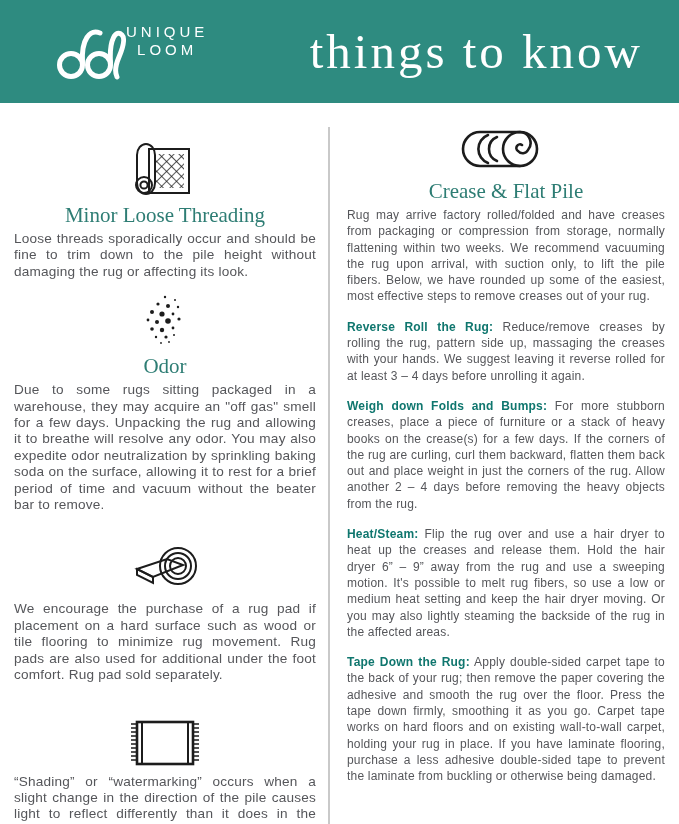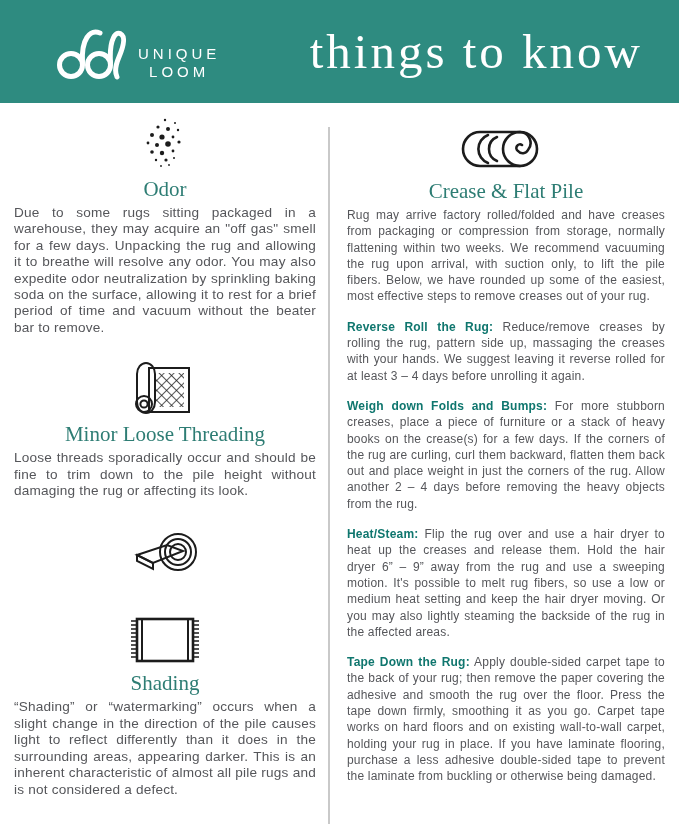--- a/index.html
+++ b/index.html
@@ -17,22 +17,21 @@
   .header {
     height: 103px;
     background: #2E8B80;
     display: flex;
     align-items: center;
     padding: 0 28px 0 56px;
     color: #ffffff;
   }
   .brand {
     display: flex;
-    align-items: flex-end;
-    gap: 12px;
+    align-items: flex-start;
     flex: 0 0 auto;
   }
   .brand-mark svg { display: block; }
   .brand-text {
     font-size: 15px;
     letter-spacing: 4px;
     line-height: 18px;
     font-weight: 400;
     text-align: center;
   }
@@ -123,20 +122,39 @@
         <span>UNIQUE</span><br>
         <span>LOOM</span>
       </span>
     </div>
     <div class="header-title">things to know</div>
   </div>
 
   <div class="content">
 
     <div class="col-left">
+
+      <div class="section sec-threading">
+        <div class="icon-box">
+          <svg width="76" height="56" viewBox="0 0 76 56">
+            <defs>
+              <pattern id="xhatch" width="7" height="7" patternTransform="rotate(45)" patternUnits="userSpaceOnUse">
+                <path d="M0,0 L0,7 M0,0 L7,0" stroke="#1c1c1c" stroke-width="1.4" fill="none"></path>
+              </pattern>
+            </defs>
+            <rect x="22" y="8" width="40" height="44" class="icon-stroke" stroke-width="2" fill="#ffffff"></rect>
+            <rect x="27" y="13" width="30" height="34" fill="url(#xhatch)"></rect>
+            <path d="M10,14 a9,11 0 0 1 18,0 l0,28 a9,11 0 0 1 -18,0 z" class="icon-stroke" stroke-width="2" fill="#ffffff"></path>
+            <circle cx="17" cy="44" r="8" class="icon-stroke" stroke-width="2" fill="#ffffff"></circle>
+            <circle cx="17" cy="44" r="3.6" class="icon-stroke" stroke-width="2" fill="#ffffff"></circle>
+          </svg>
+        </div>
+        <div class="section-heading">Minor Loose Threading</div>
+        <p class="body-text">Loose threads sporadically occur and should be fine to trim down to the pile height without damaging the rug or affecting its look.</p>
+      </div>
 
       <div class="section sec-odor">
         <div class="icon-box">
           <svg width="54" height="52" viewBox="0 0 54 52">
             <g fill="#1c1c1c">
               <circle cx="27" cy="3" r="1.2"></circle>
                 <circle cx="37" cy="6" r="1"></circle>
               <circle cx="20" cy="10" r="1.6"></circle>
                 <circle cx="30" cy="12" r="2"></circle>
               <circle cx="40" cy="13" r="1.2"></circle>
@@ -155,49 +173,31 @@
                 <circle cx="36" cy="41" r="1"></circle>
               <circle cx="23" cy="49" r="0.9"></circle>
                 <circle cx="31" cy="48" r="0.9"></circle>
             </g>
           </svg>
         </div>
         <div class="section-heading">Odor</div>
         <p class="body-text">Due to some rugs sitting packaged in a warehouse, they may acquire an "off gas" smell for a few days. Unpacking the rug and allowing it to breathe will resolve any odor. You may also expedite odor neutralization by sprinkling baking soda on the surface, allowing it to rest for a brief period of time and vacuum without the beater bar to remove.</p>
       </div>
 
-      <div class="section sec-threading">
-        <div class="icon-box">
-          <svg width="76" height="56" viewBox="0 0 76 56">
-            <defs>
-              <pattern id="xhatch" width="7" height="7" patternTransform="rotate(45)" patternUnits="userSpaceOnUse">
-                <path d="M0,0 L0,7 M0,0 L7,0" stroke="#1c1c1c" stroke-width="1.4" fill="none"></path>
-              </pattern>
-            </defs>
-            <rect x="22" y="8" width="40" height="44" class="icon-stroke" stroke-width="2" fill="#ffffff"></rect>
-            <rect x="27" y="13" width="30" height="34" fill="url(#xhatch)"></rect>
-            <path d="M10,14 a9,11 0 0 1 18,0 l0,28 a9,11 0 0 1 -18,0 z" class="icon-stroke" stroke-width="2" fill="#ffffff"></path>
-            <circle cx="17" cy="44" r="8" class="icon-stroke" stroke-width="2" fill="#ffffff"></circle>
-            <circle cx="17" cy="44" r="3.6" class="icon-stroke" stroke-width="2" fill="#ffffff"></circle>
-          </svg>
-        </div>
-        <div class="section-heading">Minor Loose Threading</div>
-        <p class="body-text">Loose threads sporadically occur and should be fine to trim down to the pile height without damaging the rug or affecting its look.</p>
-      </div>
-
       <div class="section sec-rugpad">
         <div class="icon-box">
           <svg width="84" height="54" viewBox="0 0 84 54">
             <path d="M14,28 L44,18 L60,24 L30,36 Z" class="icon-stroke" stroke-width="2" fill="#ffffff"></path>
             <path d="M14,28 L14,34 L30,42 L30,36 Z" class="icon-stroke" stroke-width="2" fill="#ffffff"></path>
             <circle cx="55" cy="25" r="18" class="icon-stroke" stroke-width="2" fill="#ffffff"></circle>
             <circle cx="55" cy="25" r="13" class="icon-stroke" stroke-width="2"></circle>
             <circle cx="55" cy="25" r="8" class="icon-stroke" stroke-width="2"></circle>
           </svg>
         </div>
+        <p class="body-text">We encourage the purchase of a rug pad if placement on a hard surface such as wood or tile flooring to minimize rug movement. Rug pads are also used for additional under the foot comfort. Rug pad sold separately.</p>
       </div>
 
       <div class="section sec-shading">
         <div class="icon-box">
           <svg width="76" height="50" viewBox="0 0 76 50">
             <defs>
               <linearGradient id="shadegrad" x1="0" y1="0" x2="1" y2="0">
                 <stop offset="0" stop-color="#c9c9c9"></stop>
                 <stop offset="0.45" stop-color="#eeeeee"></stop>
                 <stop offset="1" stop-color="#ffffff"></stop>
@@ -205,21 +205,20 @@
             </defs>
             <rect x="10" y="4" width="56" height="42" fill="url(#shadegrad)" class="icon-stroke" stroke-width="2.6"></rect>
             <line x1="15" y1="4" x2="15" y2="46" class="icon-stroke" stroke-width="2"></line>
             <line x1="61" y1="4" x2="61" y2="46" class="icon-stroke" stroke-width="2"></line>
             <g stroke="#1c1c1c" stroke-width="1.3">
               <path d="M10,6 L4,6 M10,10 L4,10 M10,14 L4,14 M10,18 L4,18 M10,22 L4,22 M10,26 L4,26 M10,30 L4,30 M10,34 L4,34 M10,38 L4,38 M10,42 L4,42"></path>
               <path d="M66,6 L72,6 M66,10 L72,10 M66,14 L72,14 M66,18 L72,18 M66,22 L72,22 M66,26 L72,26 M66,30 L72,30 M66,34 L72,34 M66,38 L72,38 M66,42 L72,42"></path>
             </g>
           </svg>
         </div>
-        <div class="section-heading">Shading</div>
         <p class="body-text">“Shading” or “watermarking” occurs when a slight change in the direction of the pile causes light to reflect differently than it does in the surrounding areas, appearing darker. This is an inherent characteristic of almost all pile rugs and is not considered a defect.</p>
       </div>
 
     </div>
 
     <div class="divider"></div>
 
     <div class="col-right">
 
       <div class="section">

